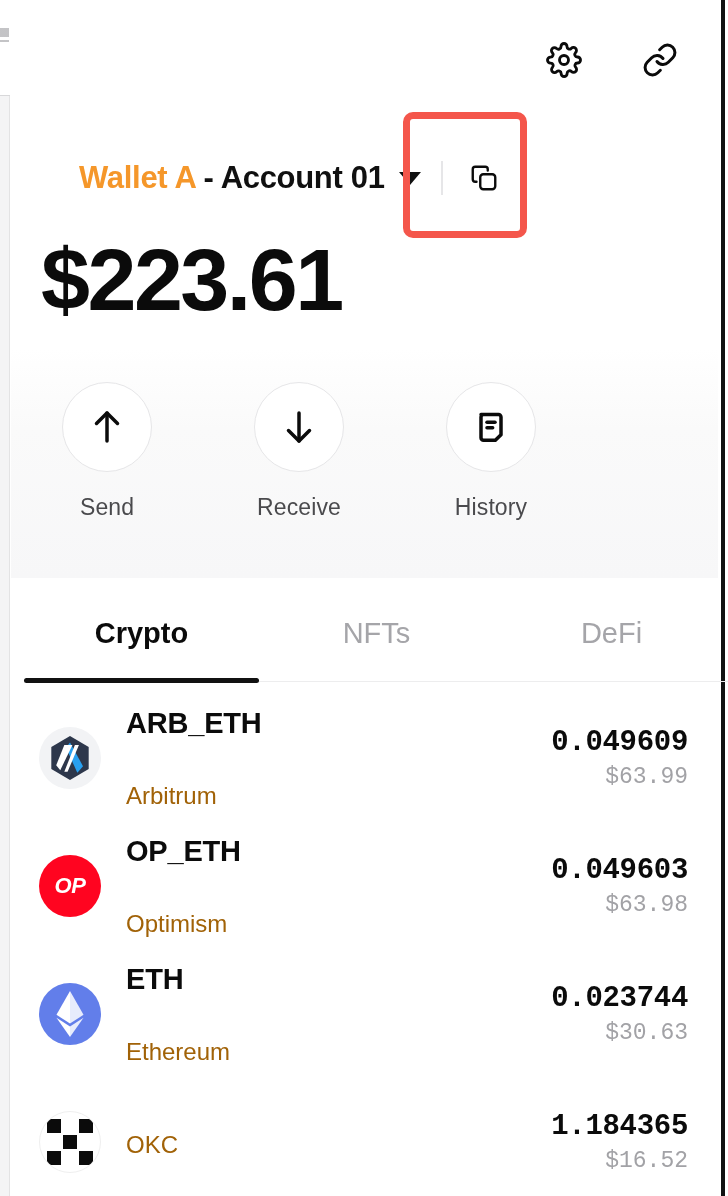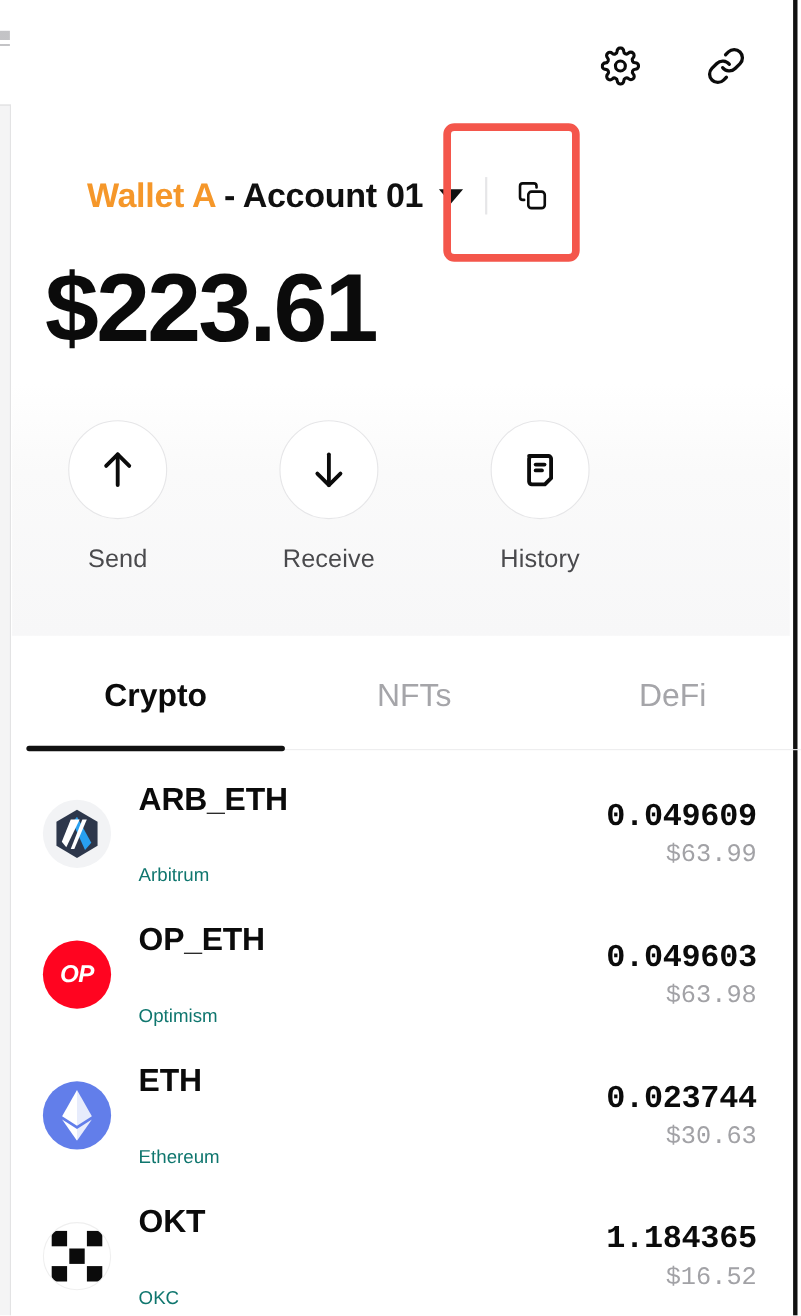--- a/index.html
+++ b/index.html
@@ -237,22 +237,22 @@
   }
   .token-symbol {
     font-size: 29px;
     font-weight: 600;
     color: #0b0b0b;
     letter-spacing: -0.2px;
     line-height: 1.15;
   }
   .token-chain {
     margin-top: 5px;
-    font-size: 17px;
-    color: #0f766e;
+    font-size: 24px;
+    color: #a16207;
     line-height: 1.15;
   }
   .token-values {
     display: flex;
     flex-direction: column;
     align-items: flex-end;
     justify-content: center;
     font-family: Liberation Mono, monospace;
   }
   .token-amount {
@@ -449,21 +449,20 @@
               <i class="on"></i>
             <i></i>
               <i class="on"></i>
               <i></i>
             <i class="on"></i>
               <i></i>
               <i class="on"></i>
           </div>
         </div>
         <div class="token-meta">
-          <div class="token-symbol">OKT</div>
           <div class="token-chain">OKC</div>
         </div>
         <div class="token-values">
           <div class="token-amount">1.184365</div>
           <div class="token-fiat">$16.52</div>
         </div>
       </div>
 
     </div>
   </div>

